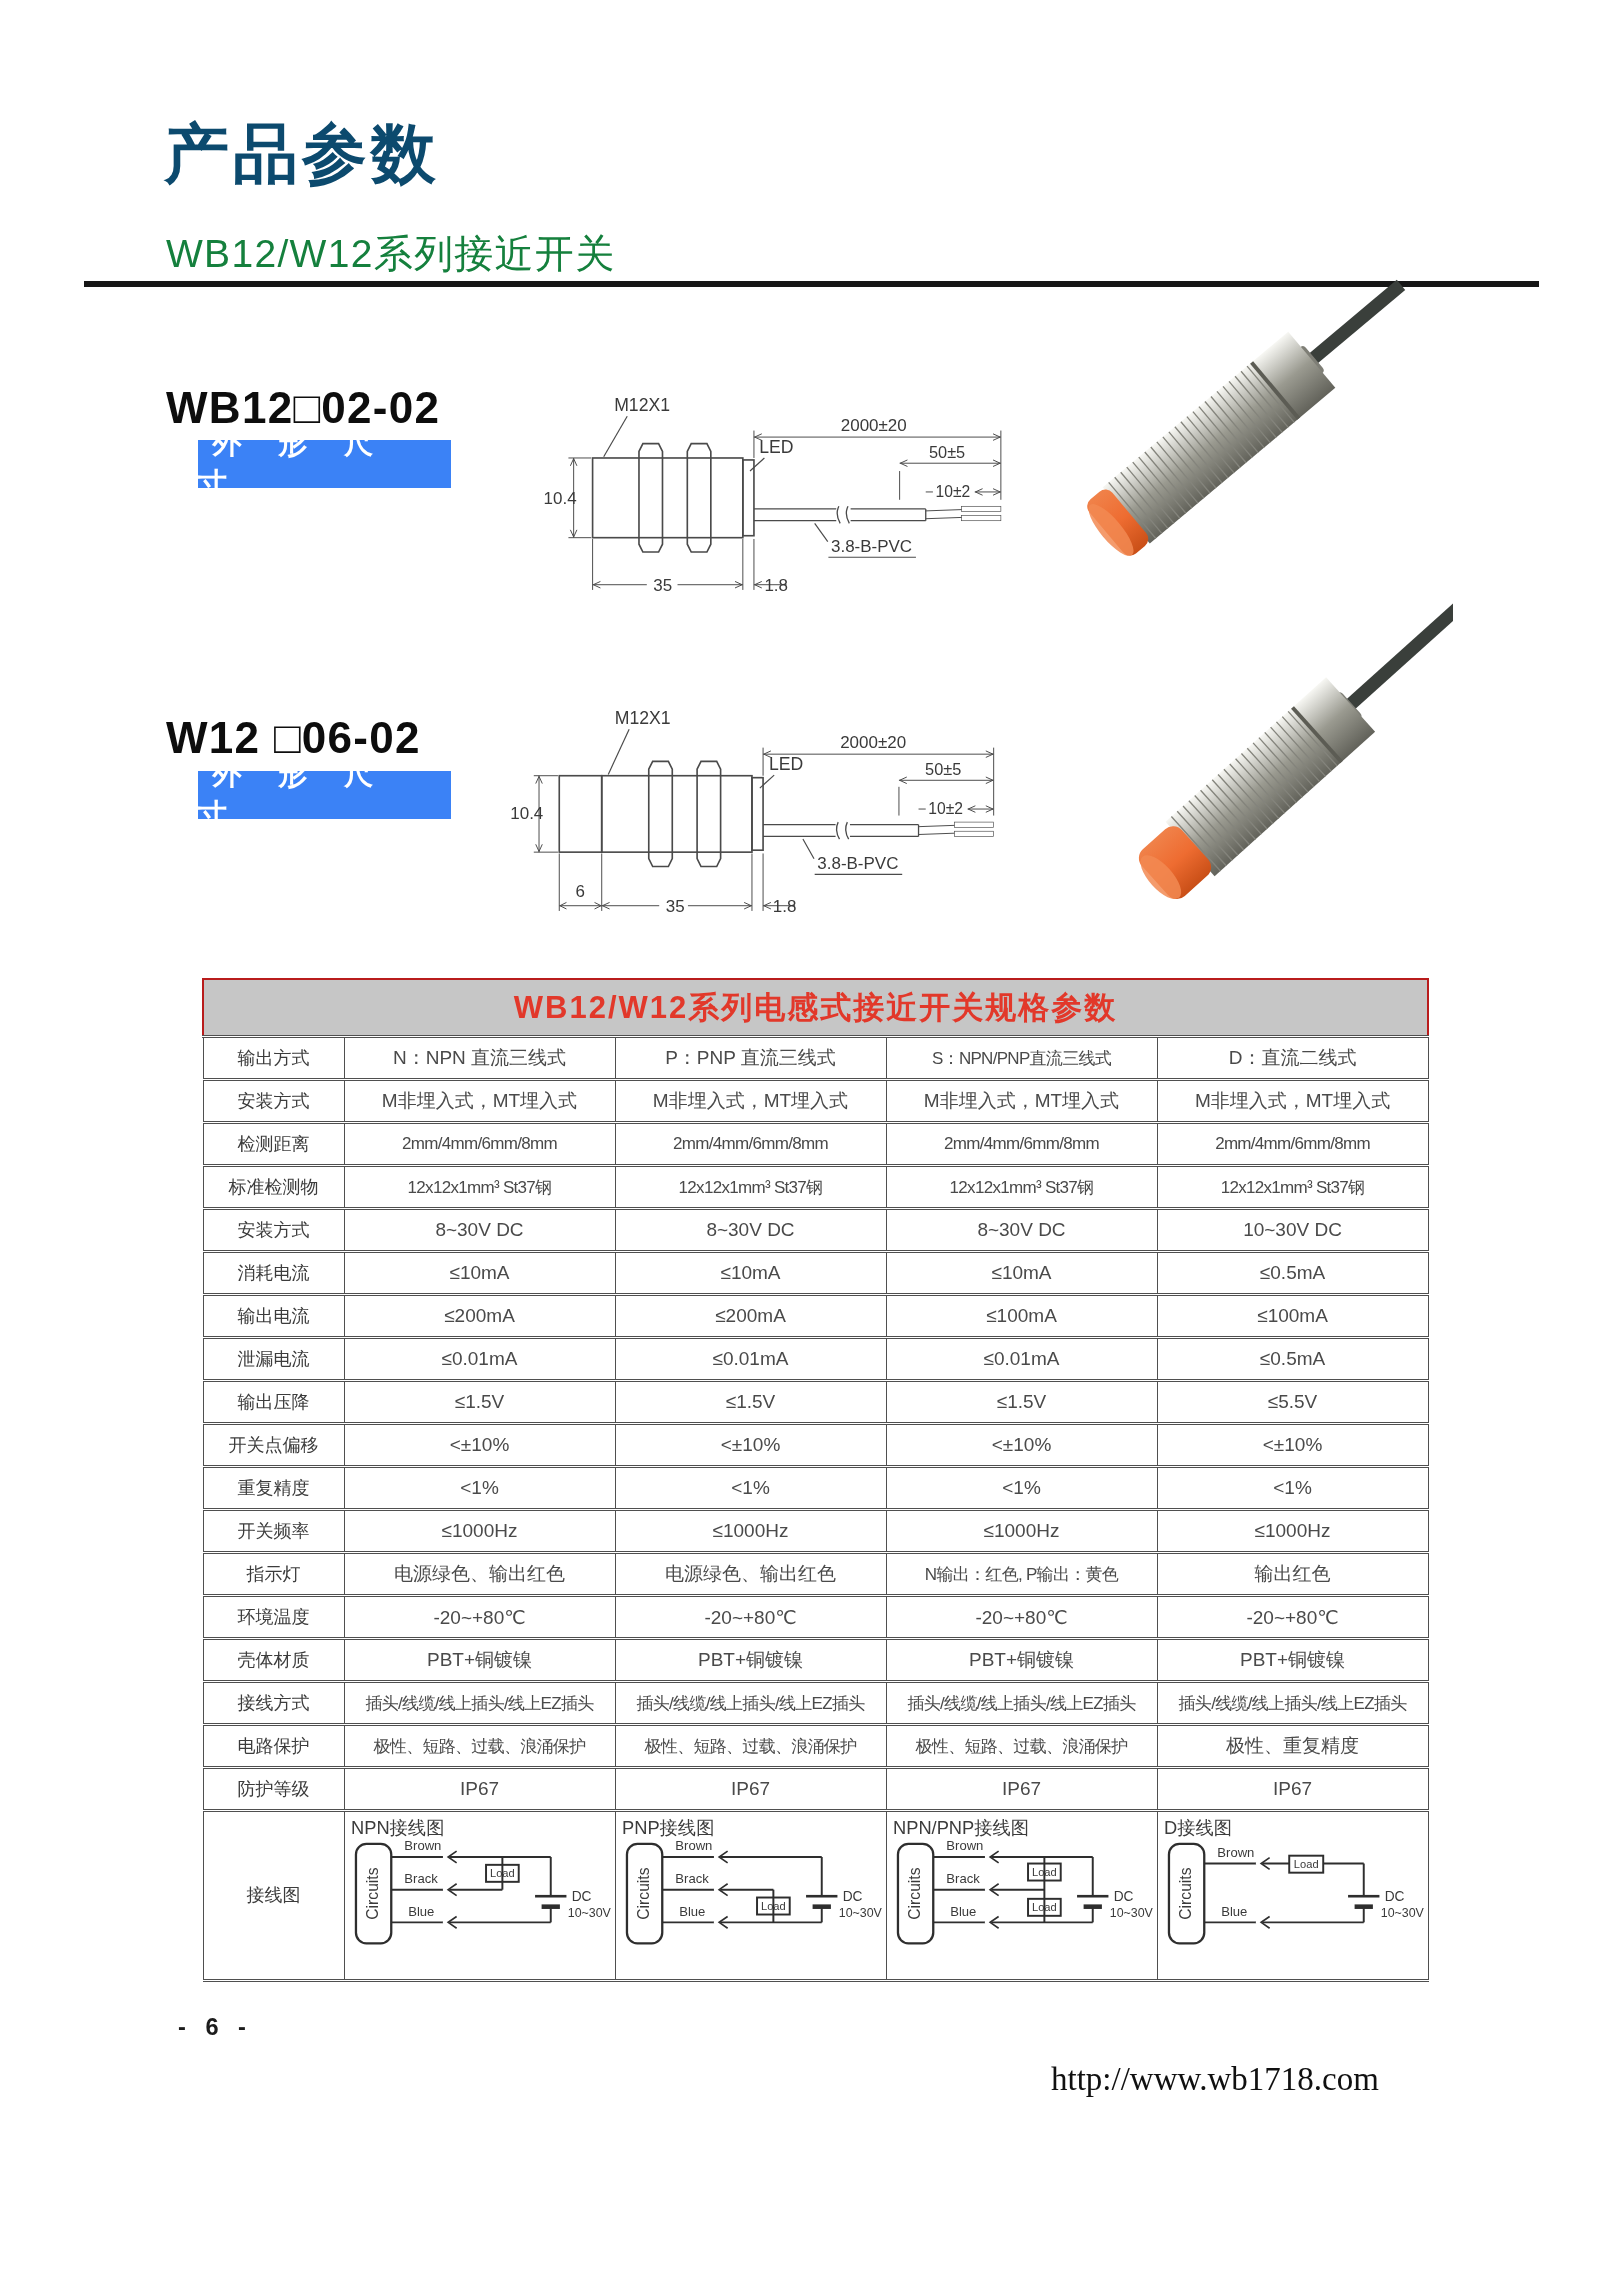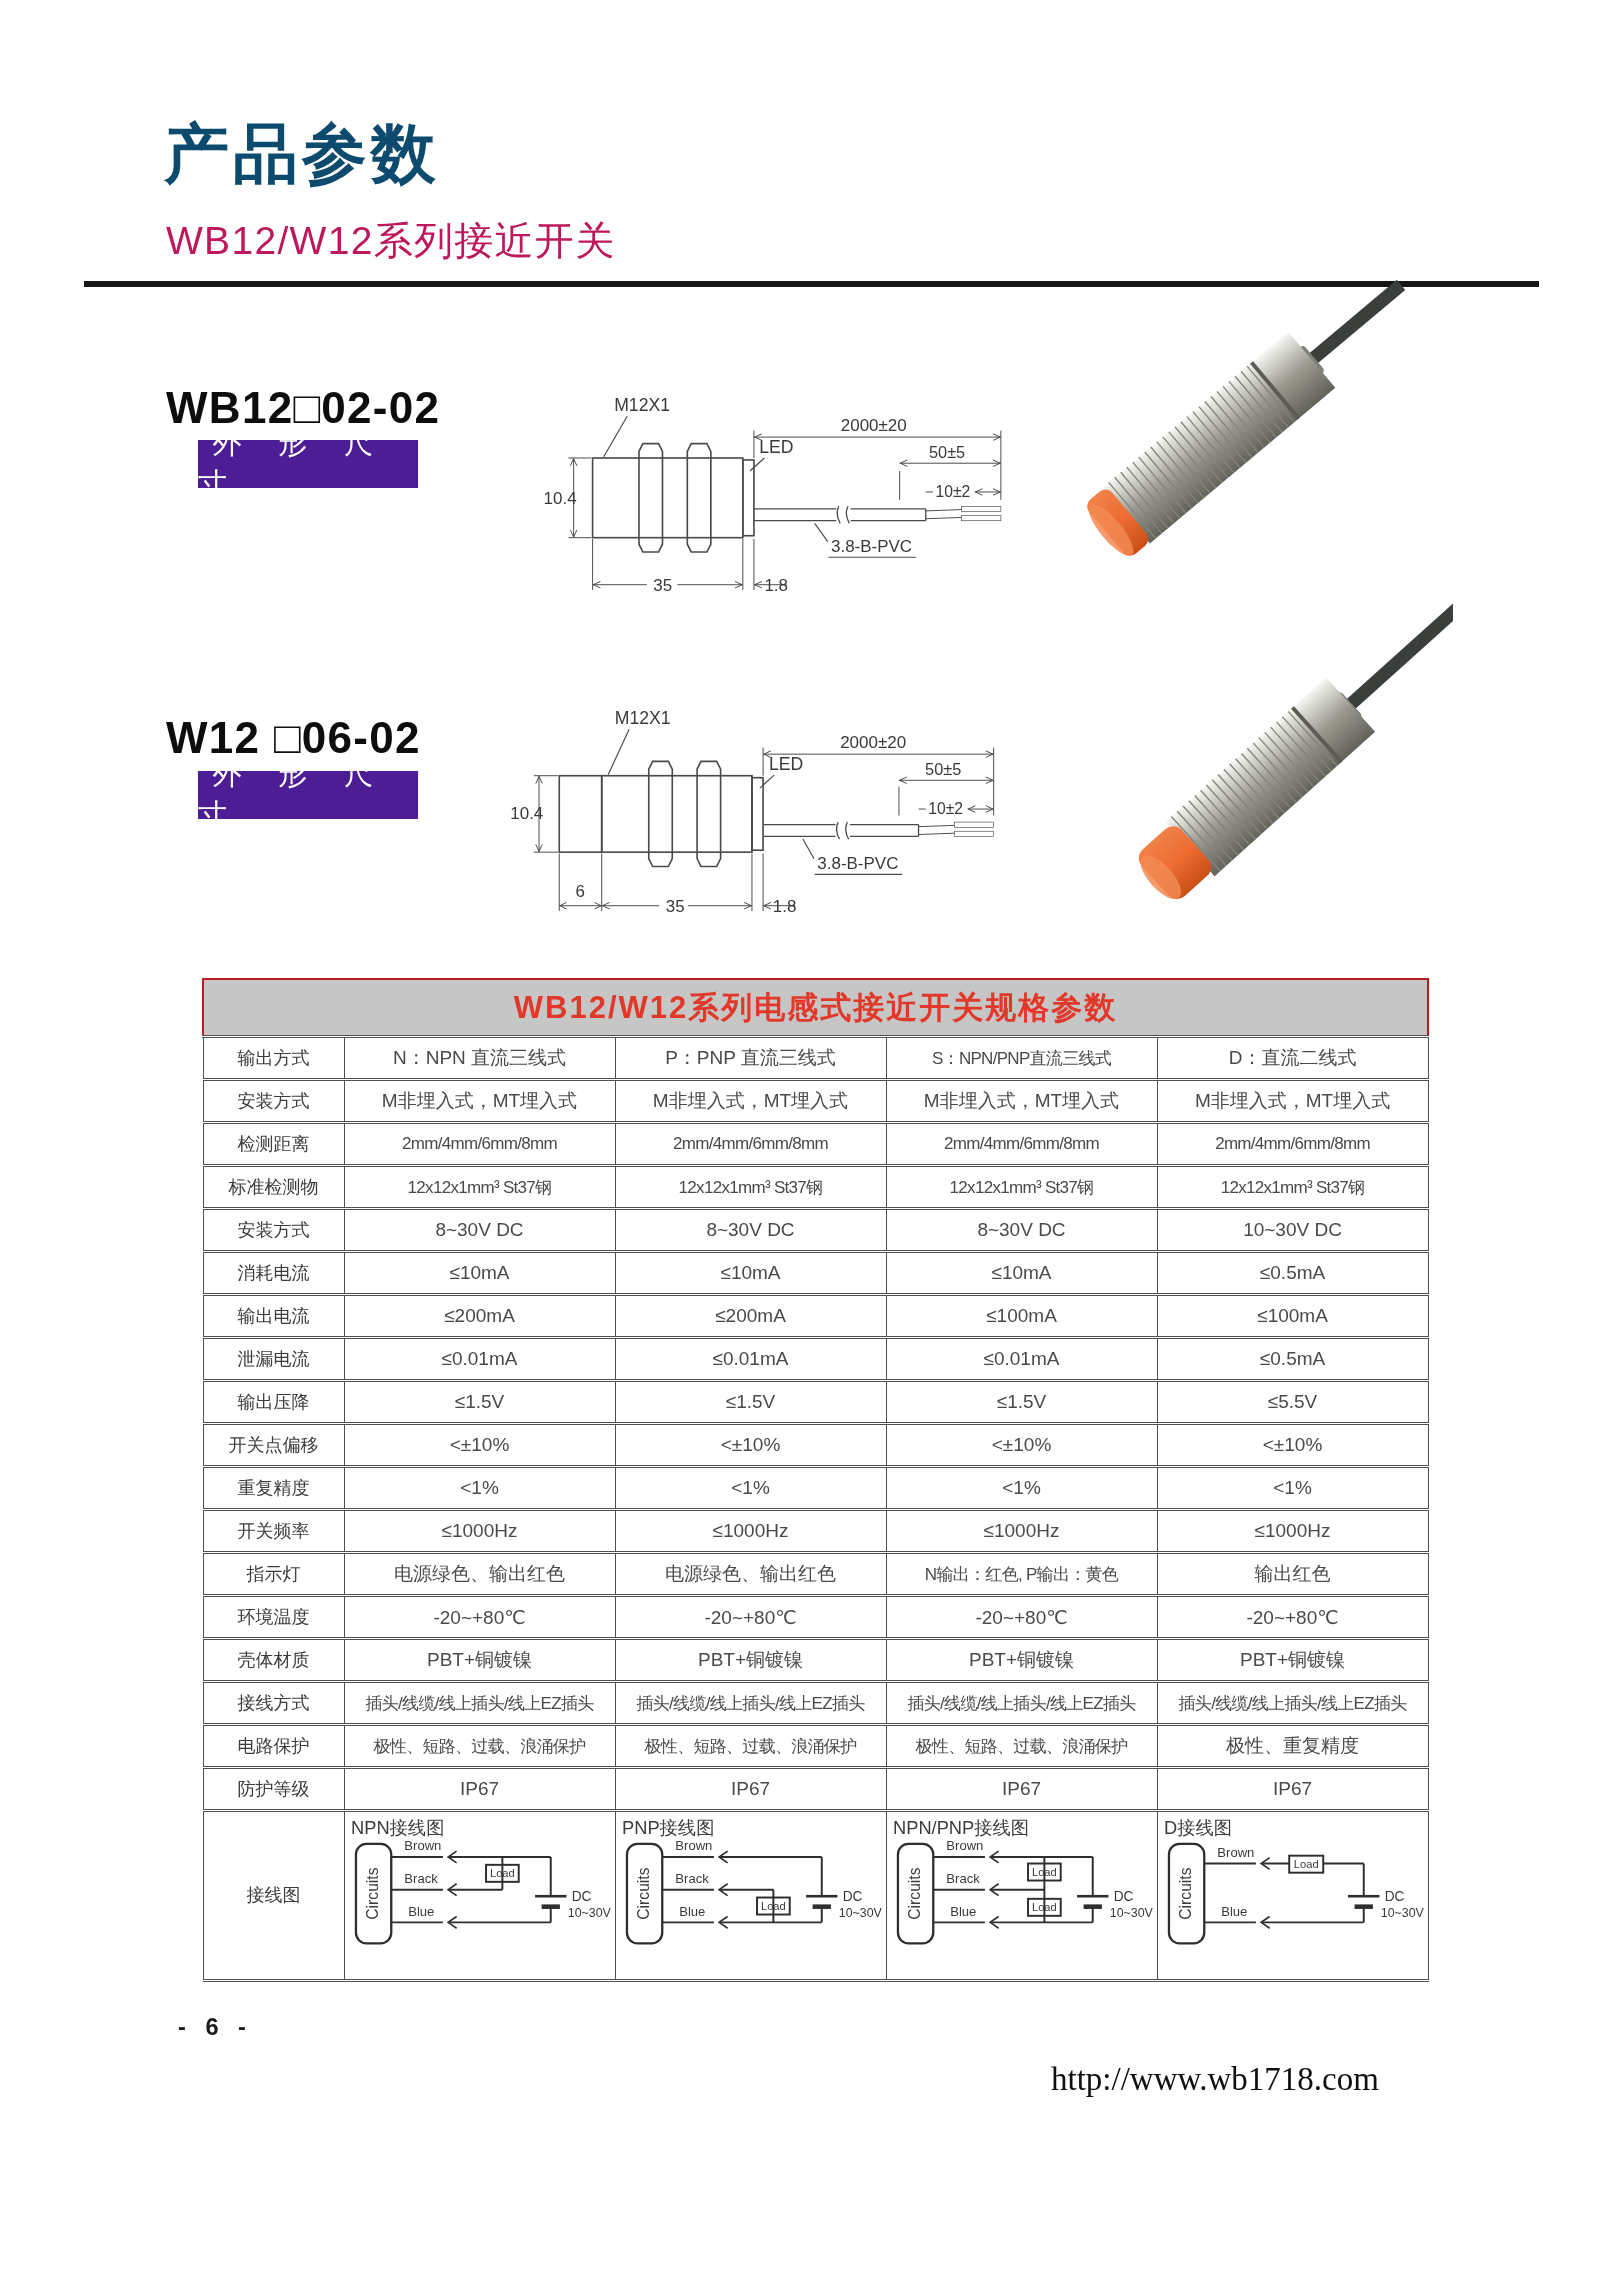--- a/index.html
+++ b/index.html
@@ -4,30 +4,30 @@
 <style>
   html,body{margin:0;padding:0;}
   body{
     width:1623px;height:2295px;position:relative;background:#ffffff;
     font-family:"Liberation Sans","DejaVu Sans",sans-serif;color:#222;
     overflow:hidden;
   }
   .abs{position:absolute;}
   
   .page-title{left:164px;top:110px;font-size:65px;font-weight:700;color:#0c4a6e;letter-spacing:3.9px;}
-  .page-subtitle{left:166px;top:214px;font-size:39px;font-weight:500;color:#be185d;letter-spacing:1.3px;}
+  .page-subtitle{left:166px;top:227px;font-size:39px;font-weight:500;color:#15803d;letter-spacing:1.3px;}
   .header-rule{left:84px;top:281px;width:1455px;height:5.9px;background:#161616;}
   
   .model-code{font-size:44px;font-weight:700;color:#0d0d0d;letter-spacing:1.3px;}
   .model-code-1{left:166px;top:383px;}
   .model-code-2{left:166px;top:713px;}
   .model-badge{
-    width:220px;height:48px;background:#4c1d95;color:#ffffff;
+    width:253px;height:48px;background:#3b82f6;color:#ffffff;
     display:flex;align-items:center;justify-content:center;
-    font-size:29px;font-weight:400;letter-spacing:14.4px;text-indent:14.4px;
+    font-size:29px;font-weight:700;letter-spacing:14.4px;text-indent:14.4px;
   }
   .model-badge-1{left:198px;top:440px;}
   .model-badge-2{left:198px;top:771px;}
   
   svg text{font-family:"Liberation Sans","DejaVu Sans",sans-serif;fill:#3a3a3a;}
   .tech-drawing line,.tech-drawing polyline,.tech-drawing path,.tech-drawing rect,.tech-drawing polygon{
     stroke:#4a4a4a;fill:none;
   }
   
   .spec-table-wrap{left:202px;top:978px;}

